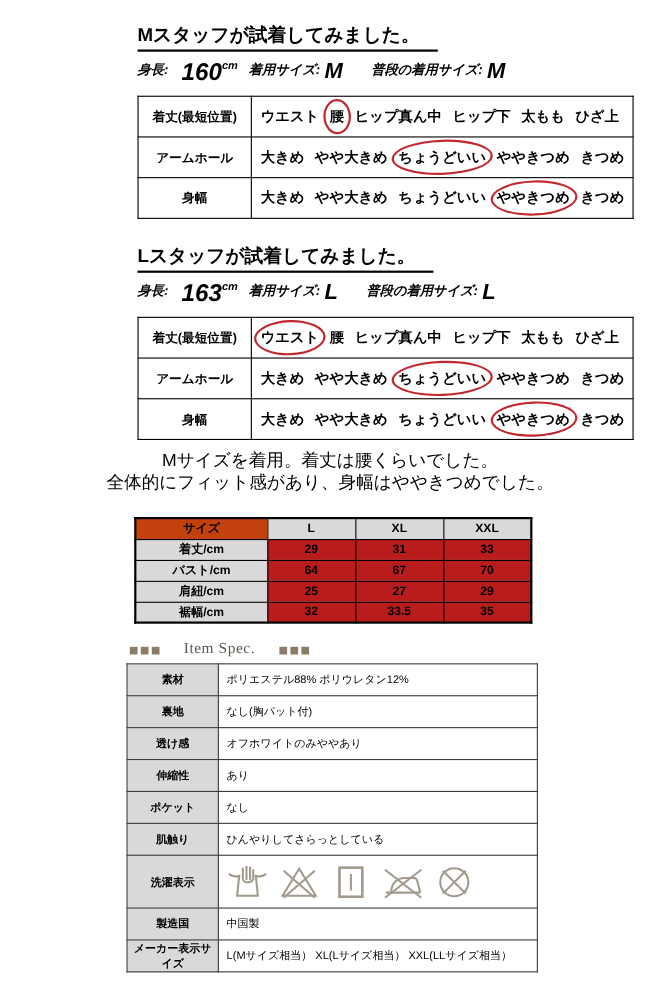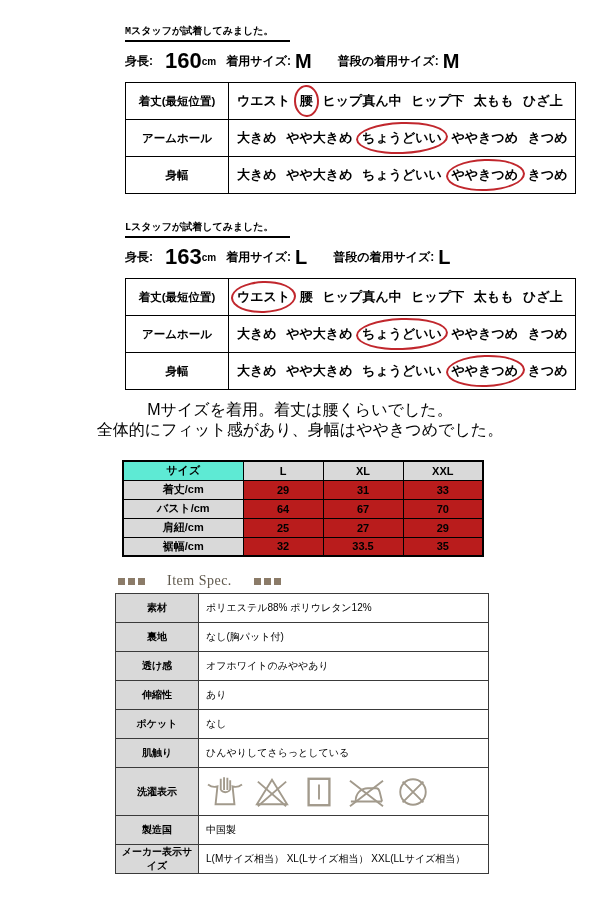--- a/index.html
+++ b/index.html
@@ -8,26 +8,25 @@
     width: 600px; height: 900px; overflow: hidden;
     background: #ffffff; color: #000;
     font-family: "Liberation Sans", sans-serif;
     padding-top: 20px;
   }
 
   
   .fit-block { margin-left: 125px; }
   .fit-heading {
     display: inline-block;
-    font-size: 10px; font-weight: bold;
+    font-size: 17px; font-weight: bold;
     border-bottom: 2px solid #000;
     padding: 0 16px 2px 0;
-    font-family: Liberation Mono, monospace;
-  }
-  .stats { display: flex; align-items: center; margin-top: 8px; font-weight: bold; }
+  }
+  .stats { display: flex; align-items: flex-start; margin-top: 8px; font-weight: bold; font-style: italic; }
   .stats .lbl  { font-size: 12px; }
   .stats .big  { font-size: 22px; line-height: 1; margin-left: 12px; }
   .stats .unit { font-size: 10px; margin-right: 10px; }
   .stats .size-big { font-size: 20px; line-height: 1; margin-left: 4px; }
   .stats .gap { width: 26px; }
 
   .fit-table { border-collapse: collapse; margin-top: 10px; }
   .fit-table td { border: 1.5px solid #000; height: 37px; }
   .fit-table .rowlabel {
     width: 103px; text-align: center;
@@ -49,21 +48,21 @@
   .comment { margin-top: 10px; text-align: center; font-size: 16px; line-height: 20px; }
 
   
   .size-table {
     border-collapse: collapse; margin: 20px 0 0 122px;
     font-size: 11px; font-weight: bold; text-align: center;
     border: 2px solid #000;
   }
   .size-table td { border: 1px solid #000; height: 19px; }
   .size-table td.c0 { width: 120px; background: #d9d9d9; }
-  .size-table tr.head td { background: #5eead4; }
+  .size-table tr.head td { background: #c2410c; }
   .size-table td.c1, .size-table td.c2, .size-table td.c3 { width: 80px; background: #b91c1c; }
   .size-table tr.head td.c1, .size-table tr.head td.c2, .size-table tr.head td.c3 { background: #d9d9d9; }
 
   
   .spec-header { margin: 16px 0 4px 118px; display: flex; align-items: center; }
   .sq-group { display: flex; gap: 3px; }
   .sq { width: 7px; height: 7px; background: #8b7b68; }
   .spec-title {
     font-family: "Liberation Serif", serif;
     font-size: 14px; color: #5f584c; letter-spacing: 0.5px;

